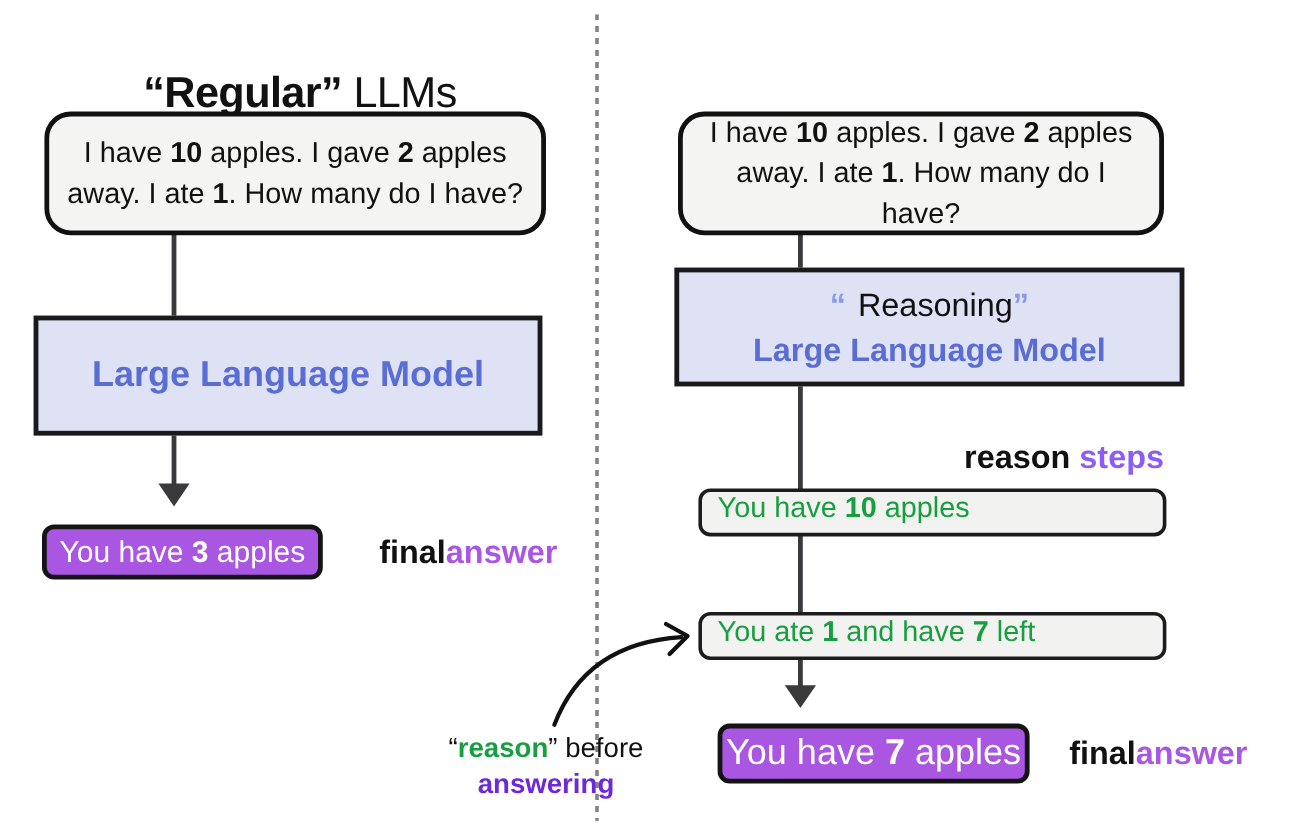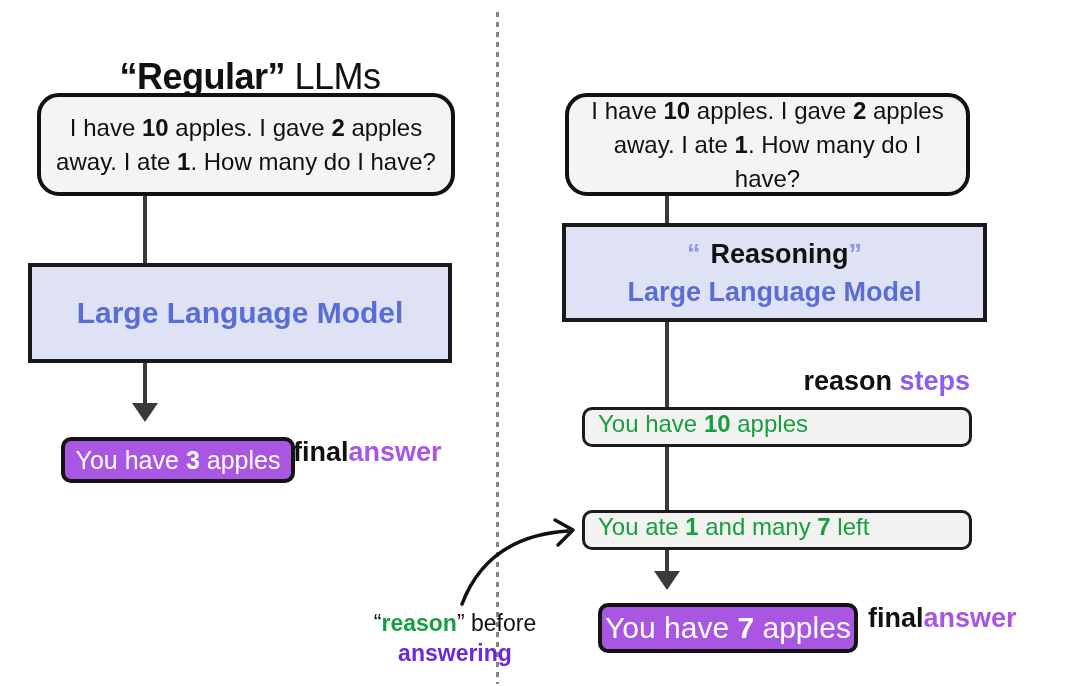--- a/index.html
+++ b/index.html
@@ -72,21 +72,21 @@
     border: 4px solid #1a1a1c;
     display: flex; flex-direction: column;
     align-items: center; justify-content: center;
     text-align: center;
     z-index: 2;
   }
   .modelbox-l { left: 28px; top: 263px; width: 424px; height: 100px; font-size: 30px; }
   .modelbox-r { left: 562px; top: 223px; width: 425px; height: 99px; font-size: 27px; line-height: 38px; }
   .blue { color: #5a6dd4; font-weight: 600; }
   .modelbox-r .rq { color: #8d99e8; font-weight: 600; }
-  .modelbox-r .rword { color: #111; font-weight: 700; margin-left: 10px; }
+  .modelbox-r .rword { color: #111; font-weight: 400; margin-left: 10px; }
 
   
   .steps-label {
     left: 700px; top: 366px; width: 270px;
     text-align: right; font-size: 27px; font-weight: 700;
     white-space: nowrap; z-index: 2; color: #111;
   }
   .steps-label .green { color: #8b5cf6; }
 
   
@@ -109,28 +109,28 @@
   
   .ansbox {
     background: #a956e2;
     border: 4px solid #141414;
     border-radius: 10px;
     display: flex; align-items: center; justify-content: center;
     color: #fff; white-space: nowrap;
     z-index: 2;
   }
   .ansbox b { font-weight: 700; }
-  .ansbox-l { left: 61px; top: 437px; width: 234px; height: 46px; font-size: 25px; }
+  .ansbox-l { left: 35px; top: 437px; width: 234px; height: 46px; font-size: 25px; }
   .ansbox-r { left: 598px; top: 603px; width: 260px; height: 50px; font-size: 30px; }
 
   
   .final-label {
-    display: flex; 
+    display: flex; align-items: center;
     font-size: 27px; font-weight: 700; white-space: nowrap;
-    color: #111; z-index: 2;
+    color: #111; z-index: 2; margin-left: 23px;
   }
   .final-l { left: 293px; top: 437px; height: 46px; }
   .final-r { left: 868px; top: 603px; height: 50px; }
   .final-label .purple { color: #a956e2; }
 
   
   .annotation {
     left: 350px; top: 608px; width: 210px;
     text-align: center; font-size: 23px; line-height: 30px;
     color: #111; z-index: 3;
@@ -186,21 +186,21 @@
   <div class="abs conn conn-r2"></div>
 
   <div class="abs steps-label"><span>reason </span><span class="green">steps</span></div>
 
   <div class="abs step step-1">
       <span><span>You have </span><b>10</b><span> apples</span><b></b><span></span></span>
     </div>
 
 
   <div class="abs step step-3">
-      <span><span>You ate </span><b>1</b><span> and many </span><b>7</b><span> left</span></span>
+      <span><span>You ate </span><b>1</b><span> and have </span><b>7</b><span> left</span></span>
     </div>
 
   <div class="abs arrowhead head-r"></div>
 
   <div class="abs ansbox ansbox-r">
     <span><span>You have </span><b>7</b><span> apples</span></span>
   </div>
 
   <div class="abs final-label final-r">
       <span>final </span>

